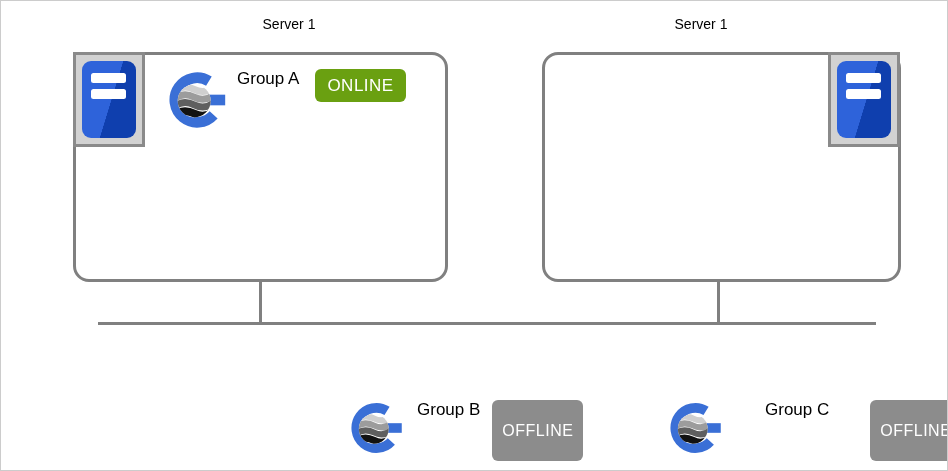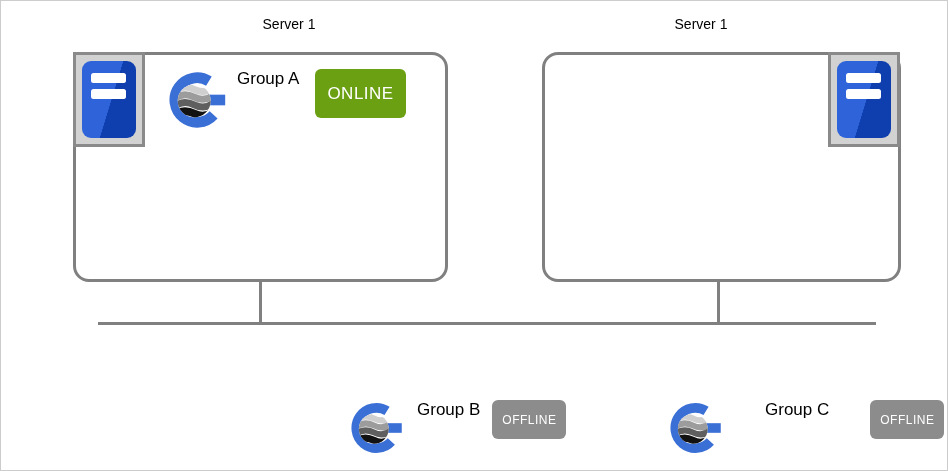--- a/index.html
+++ b/index.html
@@ -91,22 +91,22 @@
   .group-row.rowB .group-name, .group-row.rowC .group-name { margin-right: 12px; }
   .badge {
     display: inline-flex;
     align-items: center;
     justify-content: center;
     color: #ffffff;
     border-radius: 6px;
     letter-spacing: 0.5px;
     white-space: nowrap;
   }
-  .badge.online  { background: #6aa011; height: 33px; padding: 8px 12px; font-size: 17px; }
-  .badge.offline { background: #8c8c8c; height: 31px; padding: 4px 10px; font-size: 12px; }
+  .badge.online  { background: #6aa011; height: 33px; padding: 0 12px; font-size: 17px; }
+  .badge.offline { background: #8c8c8c; height: 31px; padding: 15px 10px; font-size: 16px; }
 
   
   .conn {
     position: absolute;
     background: #808080;
   }
   .conn.v1  { left: 258px; top: 280px; width: 3px;   height: 43px; }
   .conn.v2  { left: 716px; top: 280px; width: 3px;   height: 43px; }
   .conn.bus { left: 97px;  top: 321px; width: 778px; height: 3px;  }
 </style>

